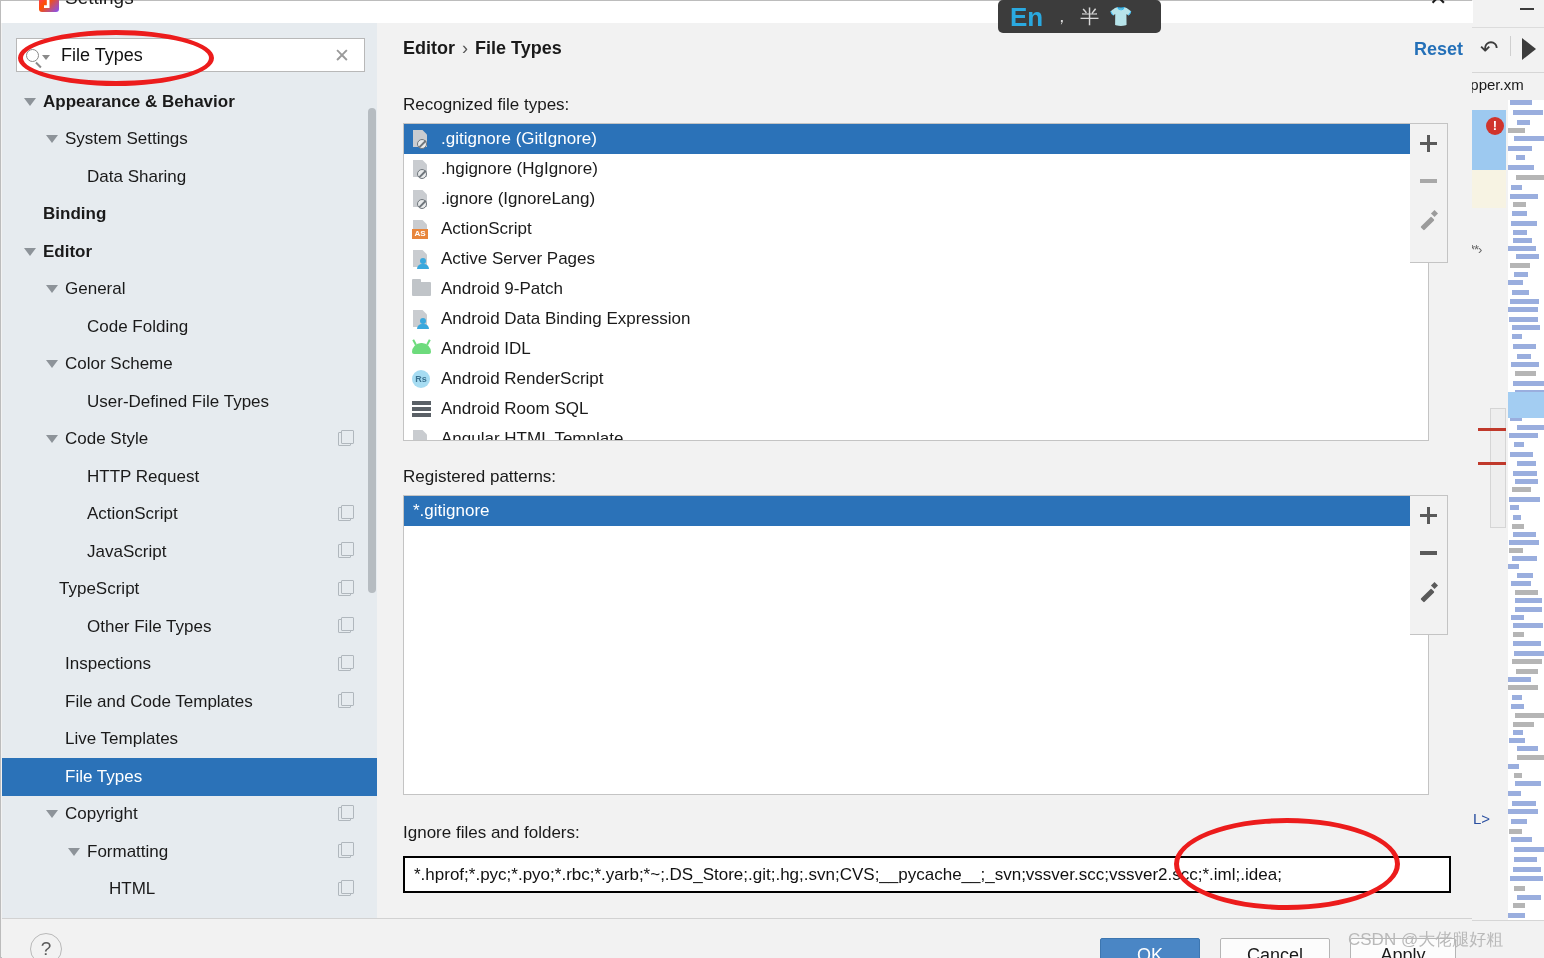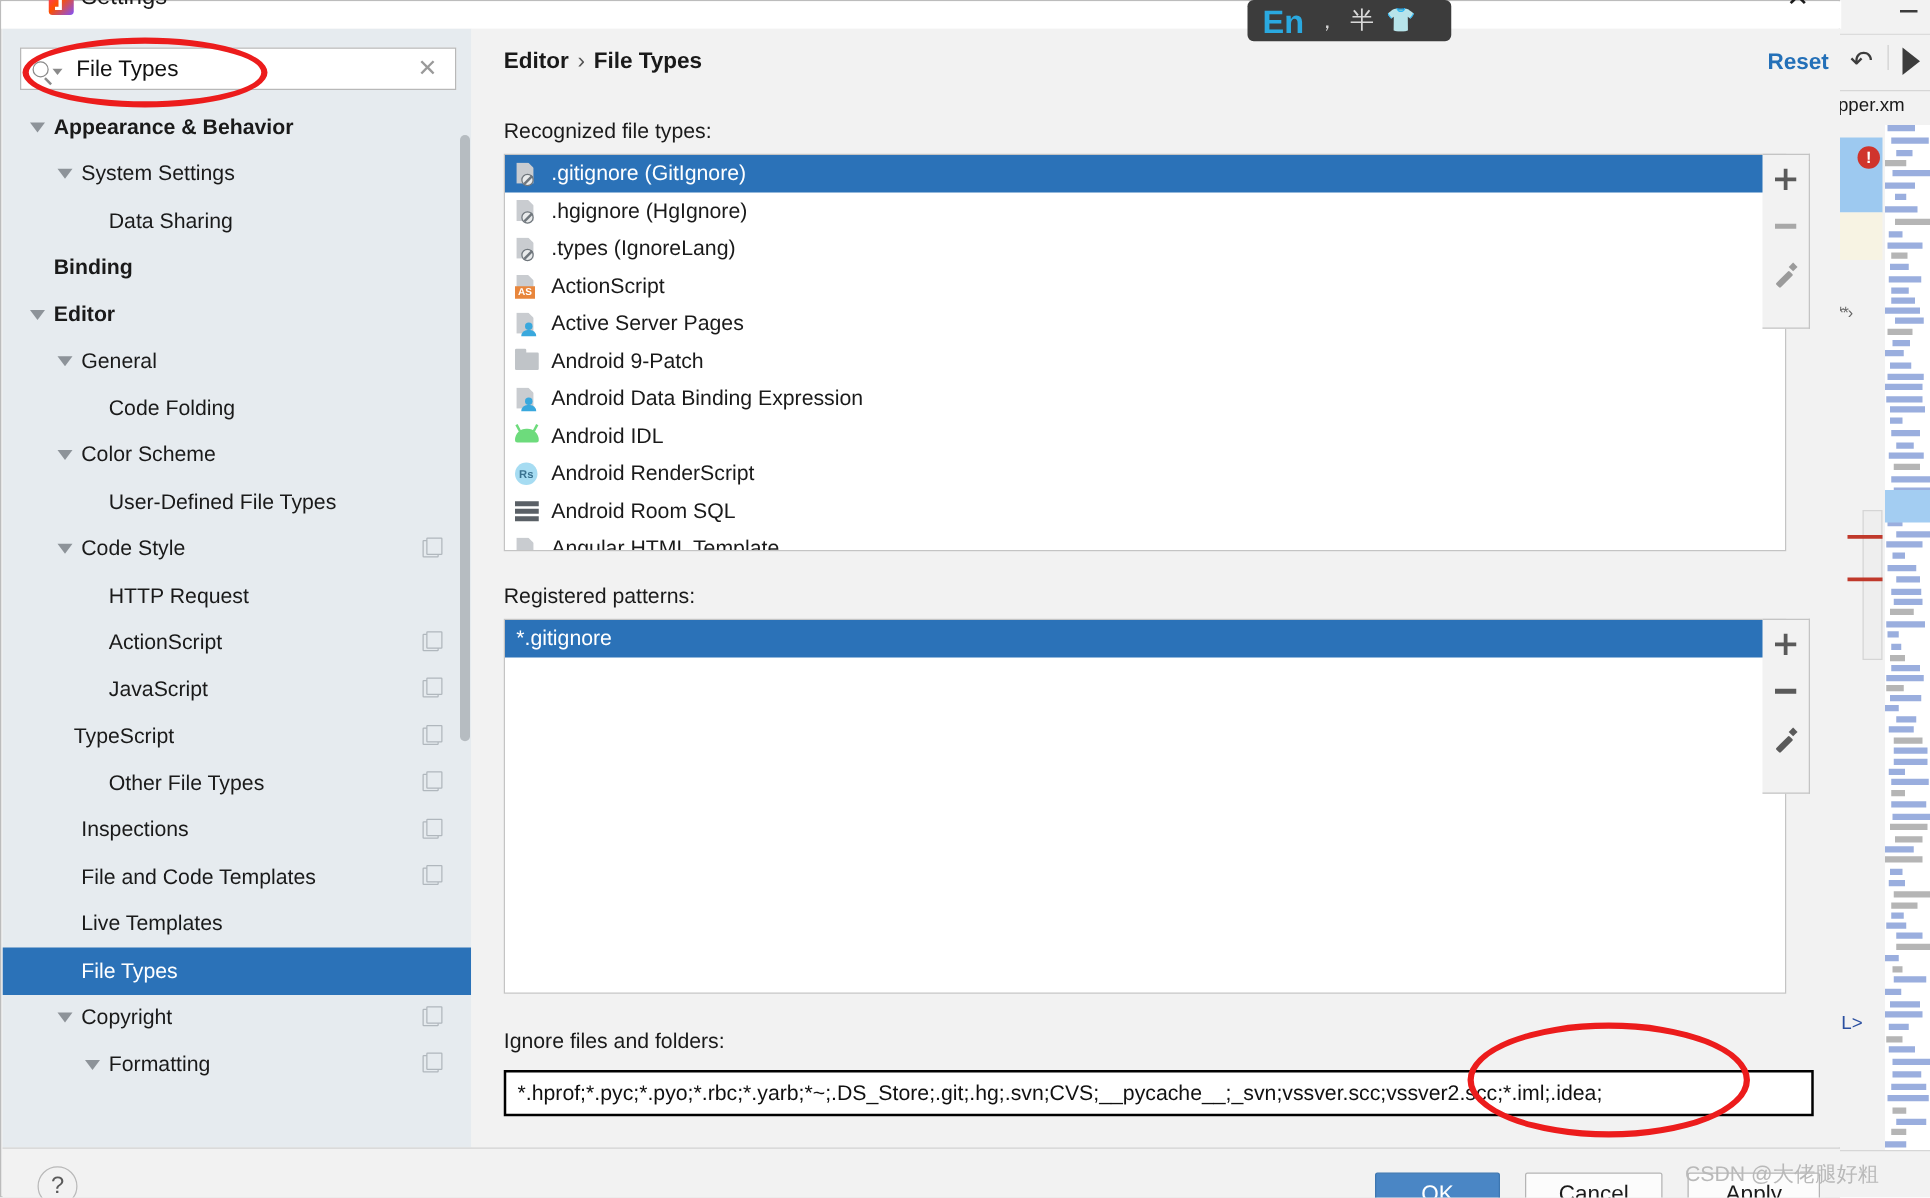--- a/index.html
+++ b/index.html
@@ -558,20 +558,25 @@
           <div class="tree-row" style="padding-left: 44px;">
             <span class="tw"></span>
             <span class="">Copyright</span>
             <span class="copy-ic"></span>
           </div>
           <div class="tree-row" style="padding-left: 66px;">
             <span class="tw"></span>
             <span class="">Formatting</span>
             <span class="copy-ic"></span>
           </div>
+          <div class="tree-row" style="padding-left: 88px;">
+            <span class="tw empty"></span>
+            <span class="">HTML</span>
+            <span class="copy-ic"></span>
+          </div>
         </div>
       <div class="tree-scrollbar"></div>
     </div>
 
     <div class="right-panel">
 
       <div class="breadcrumb">
         <span>Editor</span><span class="crumb-sep">›</span><span>File Types</span>
       </div>
 
@@ -592,21 +597,21 @@
               <span class="ic-doc"></span>
               <span class="ic-ban"></span>
             </span>
             <span>.hgignore (HgIgnore)</span>
           </div>
           <div class="list-row">
             <span class="ft-icon">
               <span class="ic-doc"></span>
               <span class="ic-ban"></span>
             </span>
-            <span>.types (IgnoreLang)</span>
+            <span>.ignore (IgnoreLang)</span>
           </div>
           <div class="list-row">
             <span class="ft-icon">
               <span class="ic-doc"></span>
               <span class="ic-as">AS</span>
             </span>
             <span>ActionScript</span>
           </div>
           <div class="list-row">
             <span class="ft-icon">

